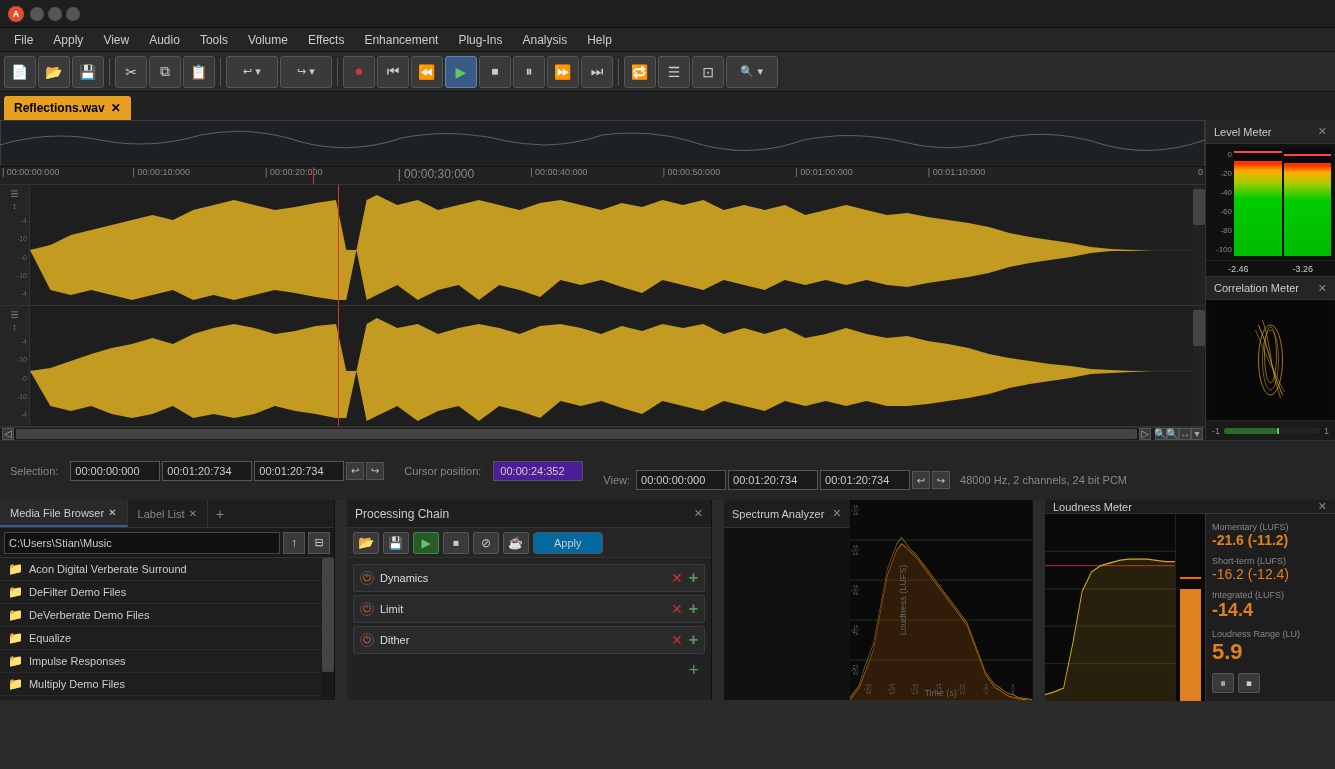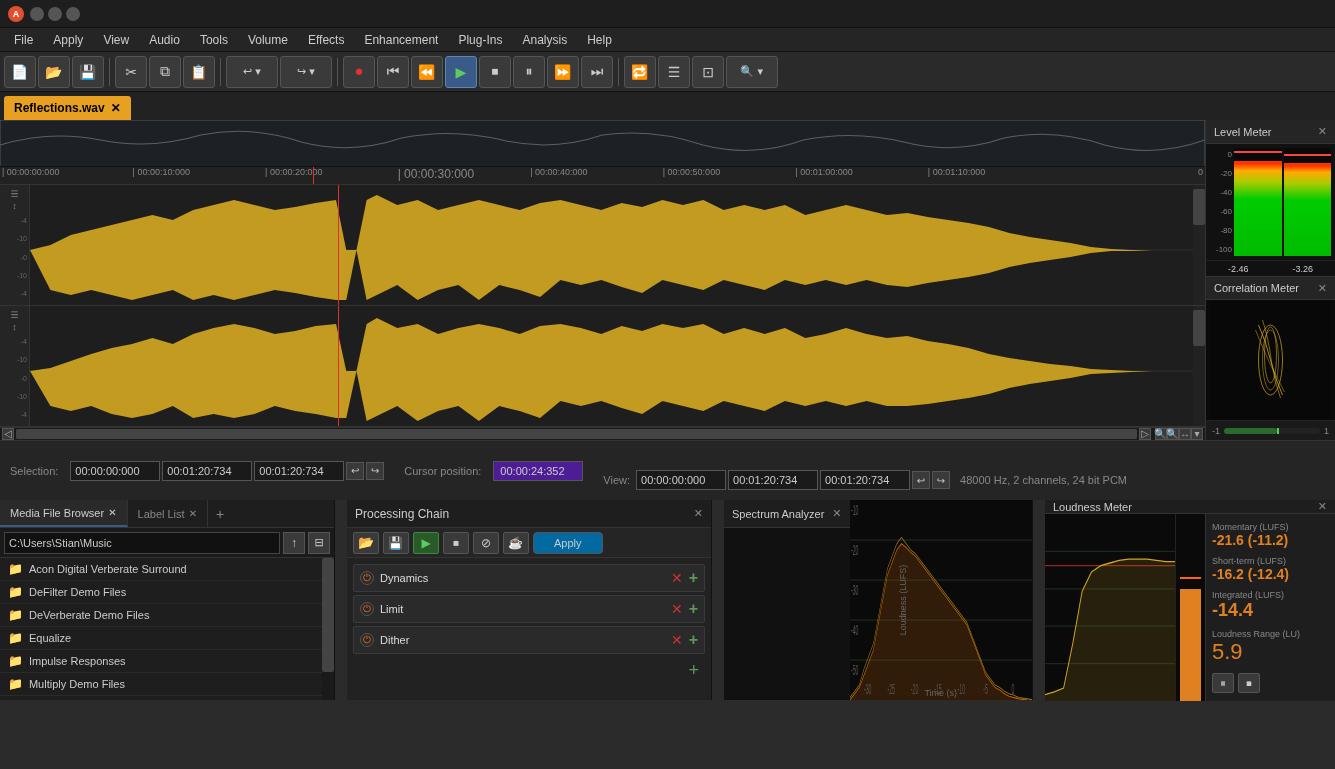--- a/index.html
+++ b/index.html
@@ -484,29 +484,29 @@
         </div>
       </div>
 
       <div style="width:130px; background:#1e1e1e; padding:8px 6px; display:flex; flex-direction:column; gap:8px; border-left:1px solid #333;">
         <div>
           <div style="font-size:9px; color:#888;">Momentary (LUFS)</div>
           <div style="font-size:14px; color:#e08020; font-weight:bold;">-21.6 (-11.2)</div>
         </div>
         <div>
           <div style="font-size:9px; color:#888;">Short-term (LUFS)</div>
-          <div style="font-size:14px; color:#e08020; font-weight:bold;">-16.2 (-12.4)</div>
+          <div style="font-size:14px; color:#e08020; font-weight:normal;">-16.2 (-12.4)</div>
         </div>
         <div>
           <div style="font-size:9px; color:#888;">Integrated (LUFS)</div>
           <div style="font-size:18px; color:#e08020; font-weight:bold;">-14.4</div>
         </div>
         <div>
           <div style="font-size:9px; color:#888;">Loudness Range (LU)</div>
-          <div style="font-size:22px; color:#e08020; font-weight:normal;">5.9</div>
+          <div style="font-size:22px; color:#e08020; font-weight:bold;">5.9</div>
         </div>
 
         <div style="display:flex; gap:4px; margin-top:auto;">
           <div style="width:22px; height:20px; background:#3a3a3a; border:1px solid #555; color:#ccc; display:flex; align-items:center; justify-content:center; cursor:pointer; font-size:11px; border-radius:2px;">⏸</div>
           <div style="width:22px; height:20px; background:#3a3a3a; border:1px solid #555; color:#ccc; display:flex; align-items:center; justify-content:center; cursor:pointer; font-size:11px; border-radius:2px;">⏹</div>
         </div>
       </div>
     </div>
   </div>
 

